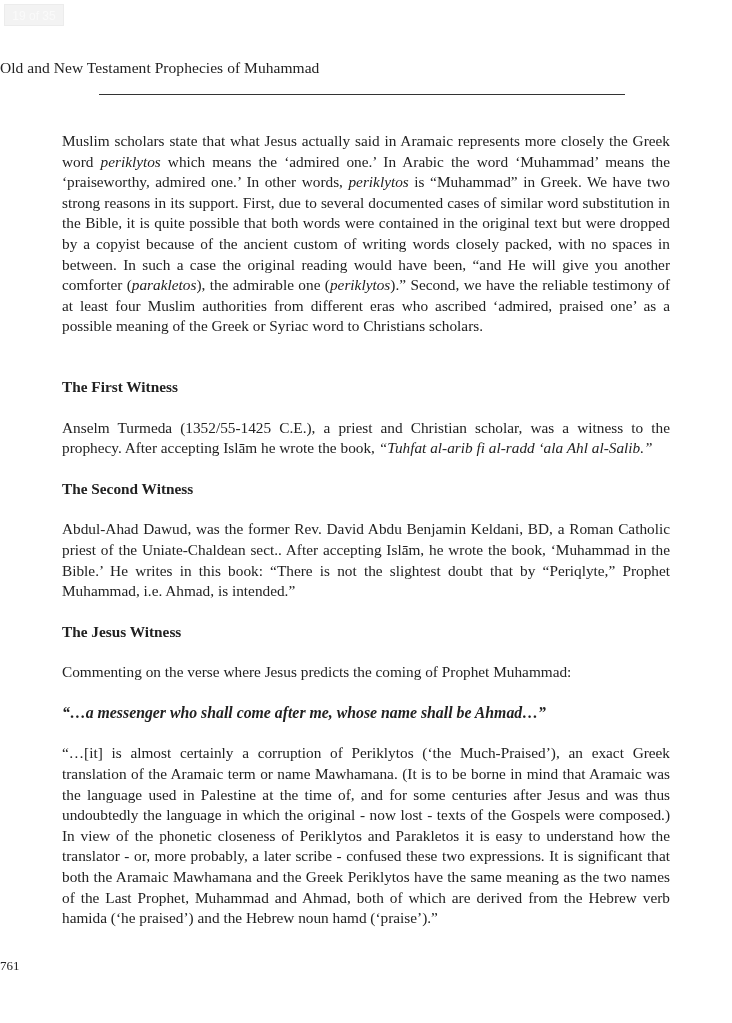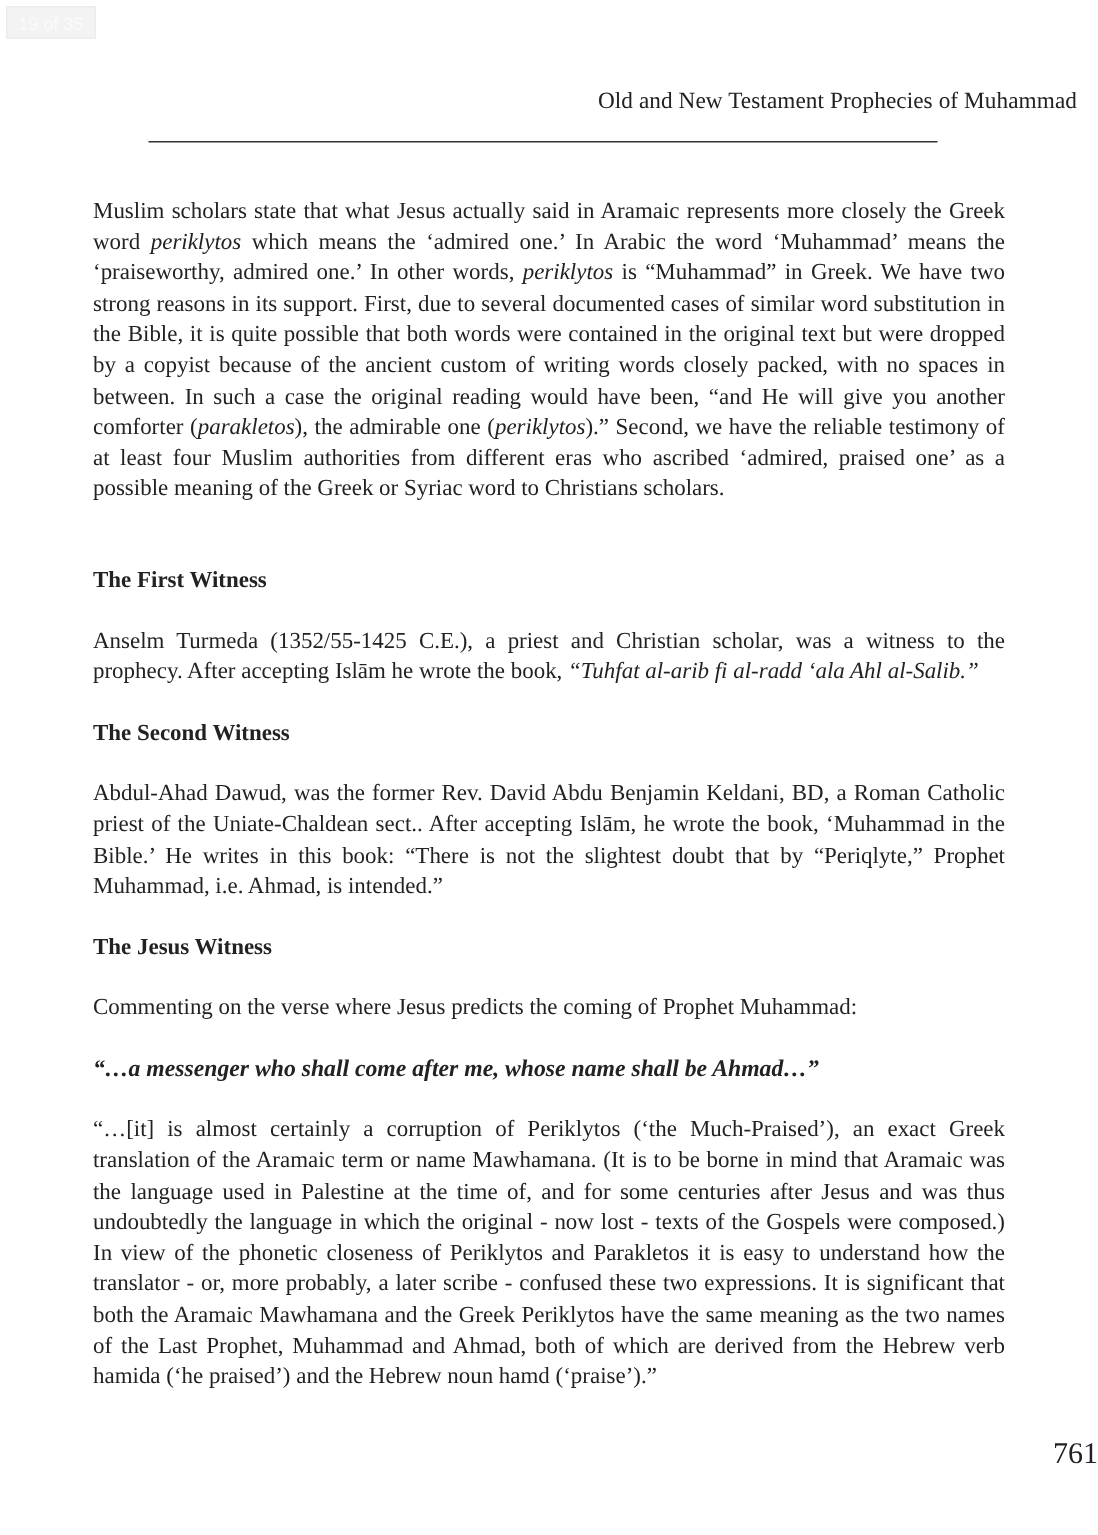--- a/index.html
+++ b/index.html
@@ -26,23 +26,23 @@
       color: #fafafa;
       font-family: "Liberation Sans", "DejaVu Sans", sans-serif;
       font-size: 12px;
       line-height: 22px;
       text-align: center;
       box-sizing: border-box;
     }
     .running-header {
       position: absolute;
       left: 0;
-      right: 14px;
+      right: 0;
       top: 59px;
-      text-align: right;
+      text-align: left;
       font-size: 15.5px;
       letter-spacing: 0.05px;
     }
     .header-rule {
       position: absolute;
       left: 99px;
       width: 526px;
       top: 94px;
       height: 0;
       border-top: 1.3px solid #333333;
@@ -72,22 +72,22 @@
     }
     .citation {
       text-align: right;
     }
     em { font-style: italic; margin-top: 24px; }
     .page-number {
       position: absolute;
       left: 0;
       right: 0;
       top: 958px;
-      text-align: right;
-      font-size: 20px;
+      text-align: left;
+      font-size: 13px;
     }
   </style>
 </head>
 <body>
 
 <div class="page-badge">19 of 35</div>
 
 <div class="running-header">Old and New Testament Prophecies of Muhammad</div>
 <div class="header-rule"></div>
 

